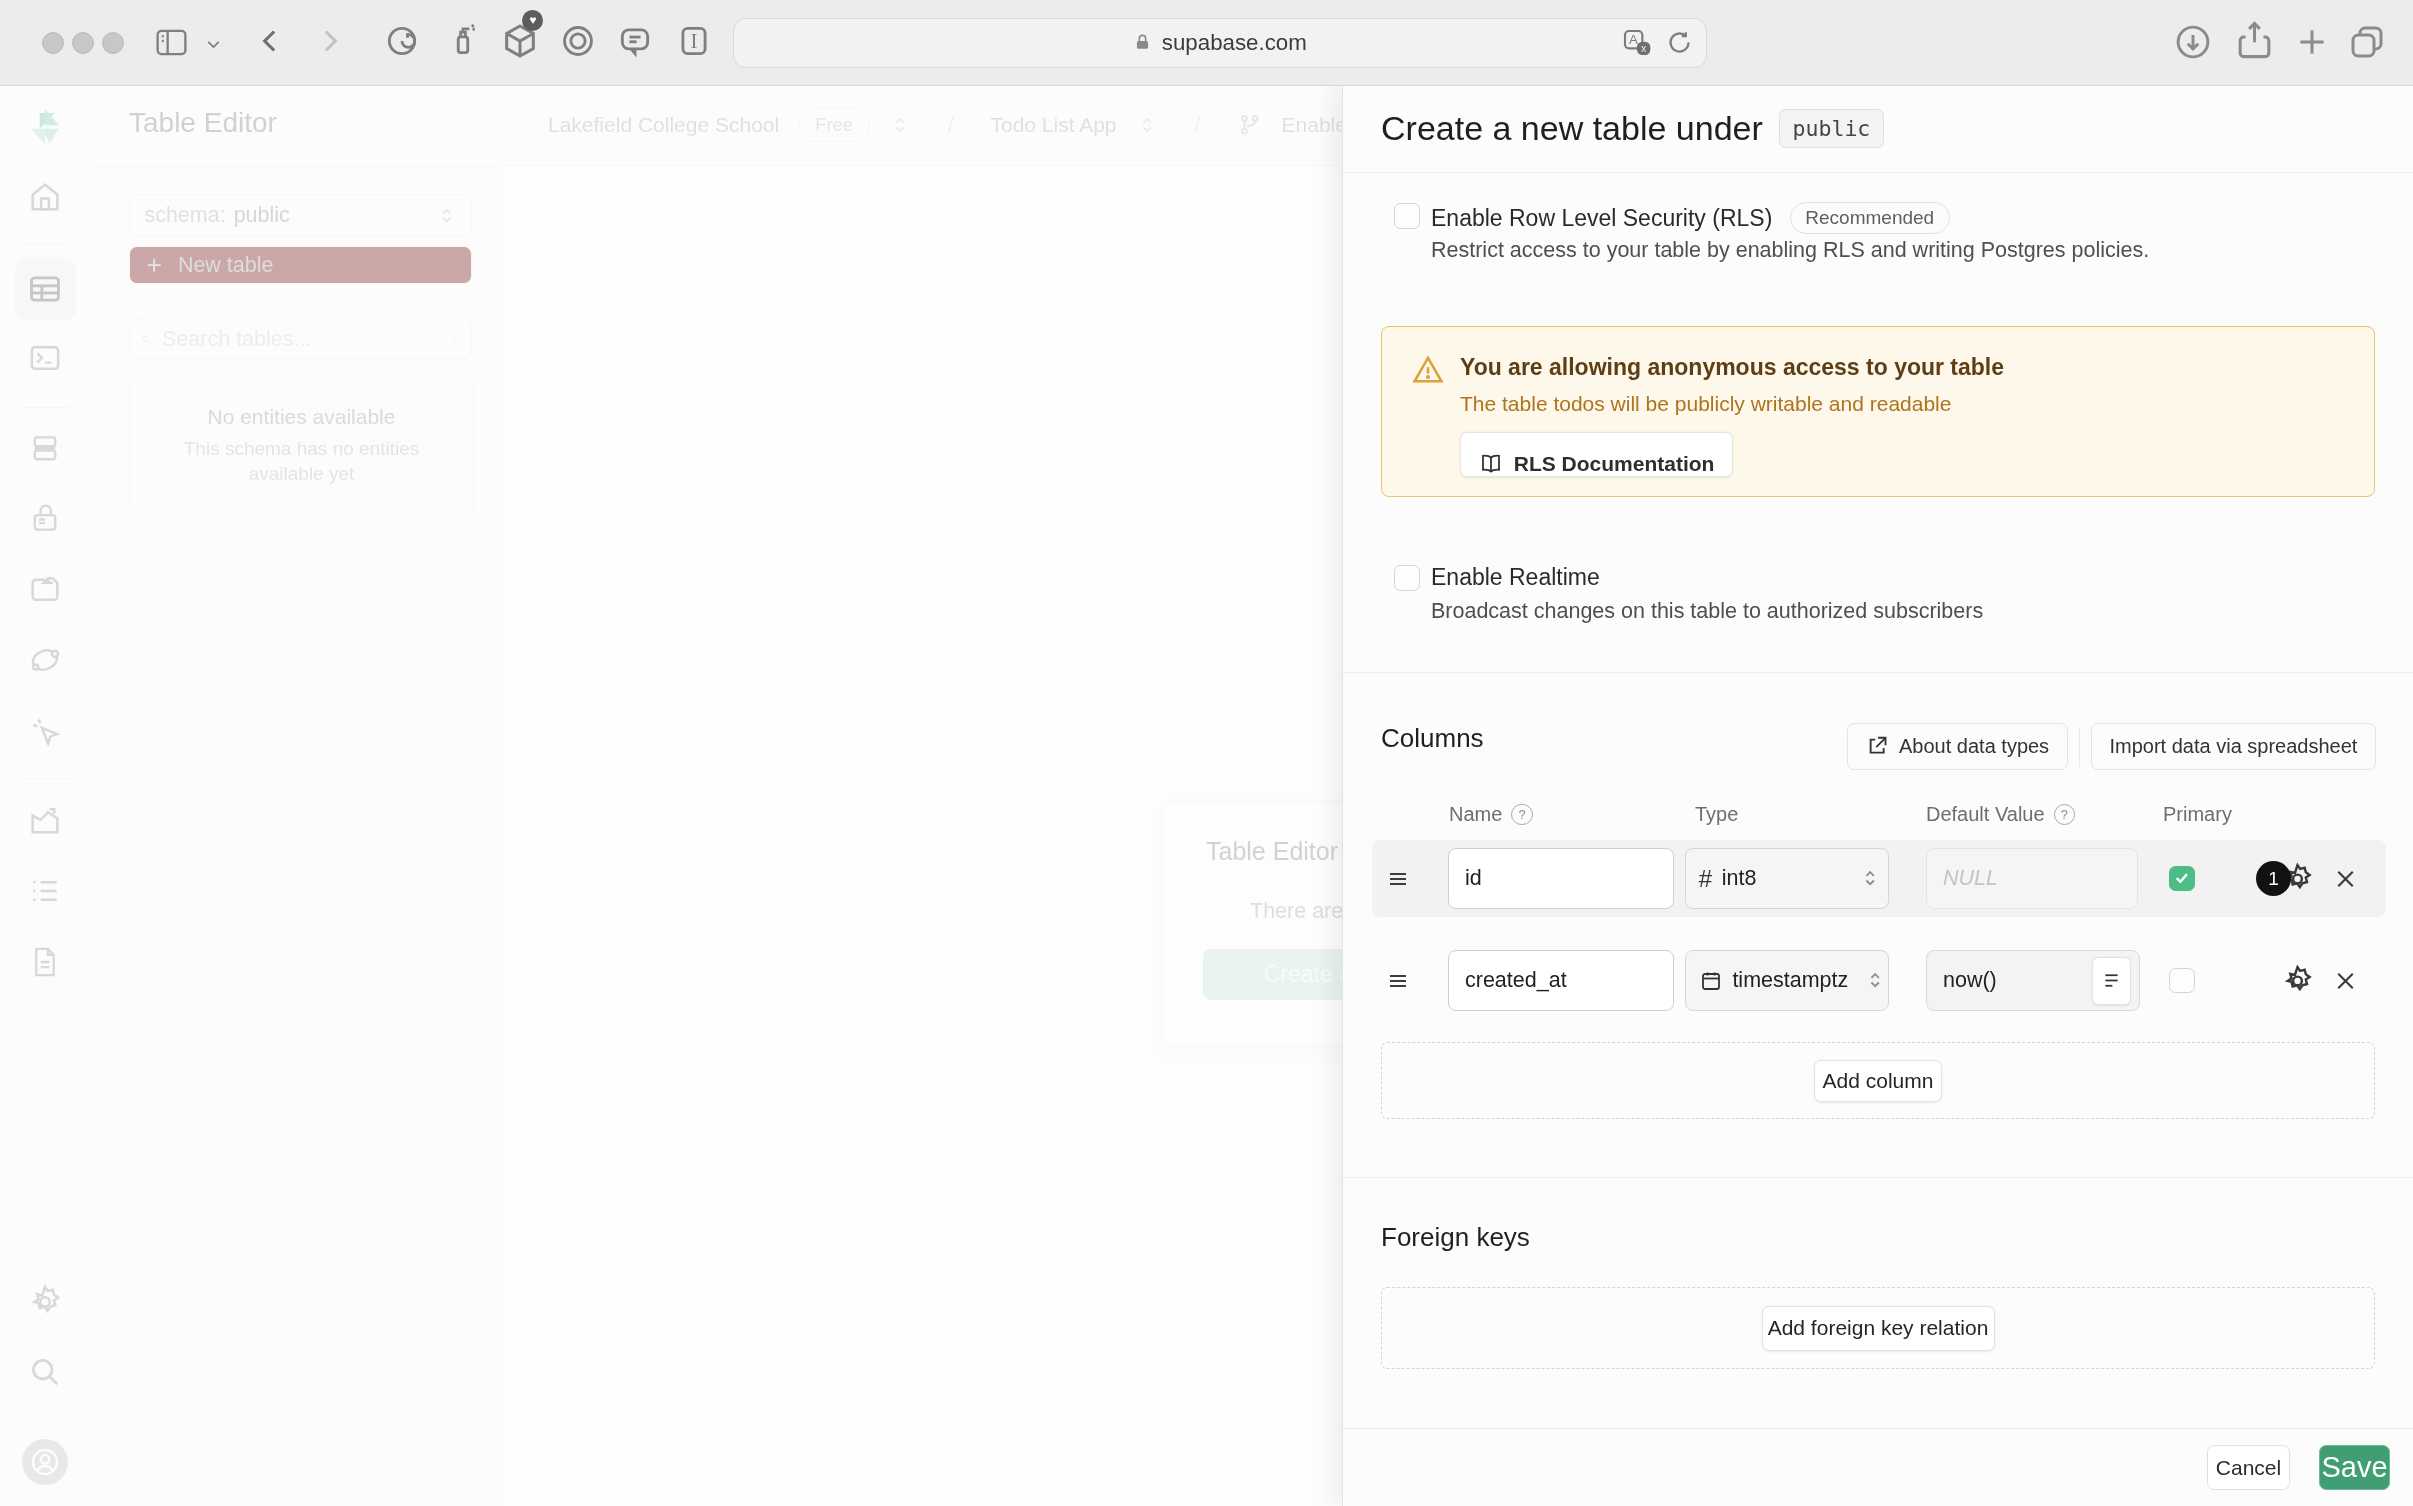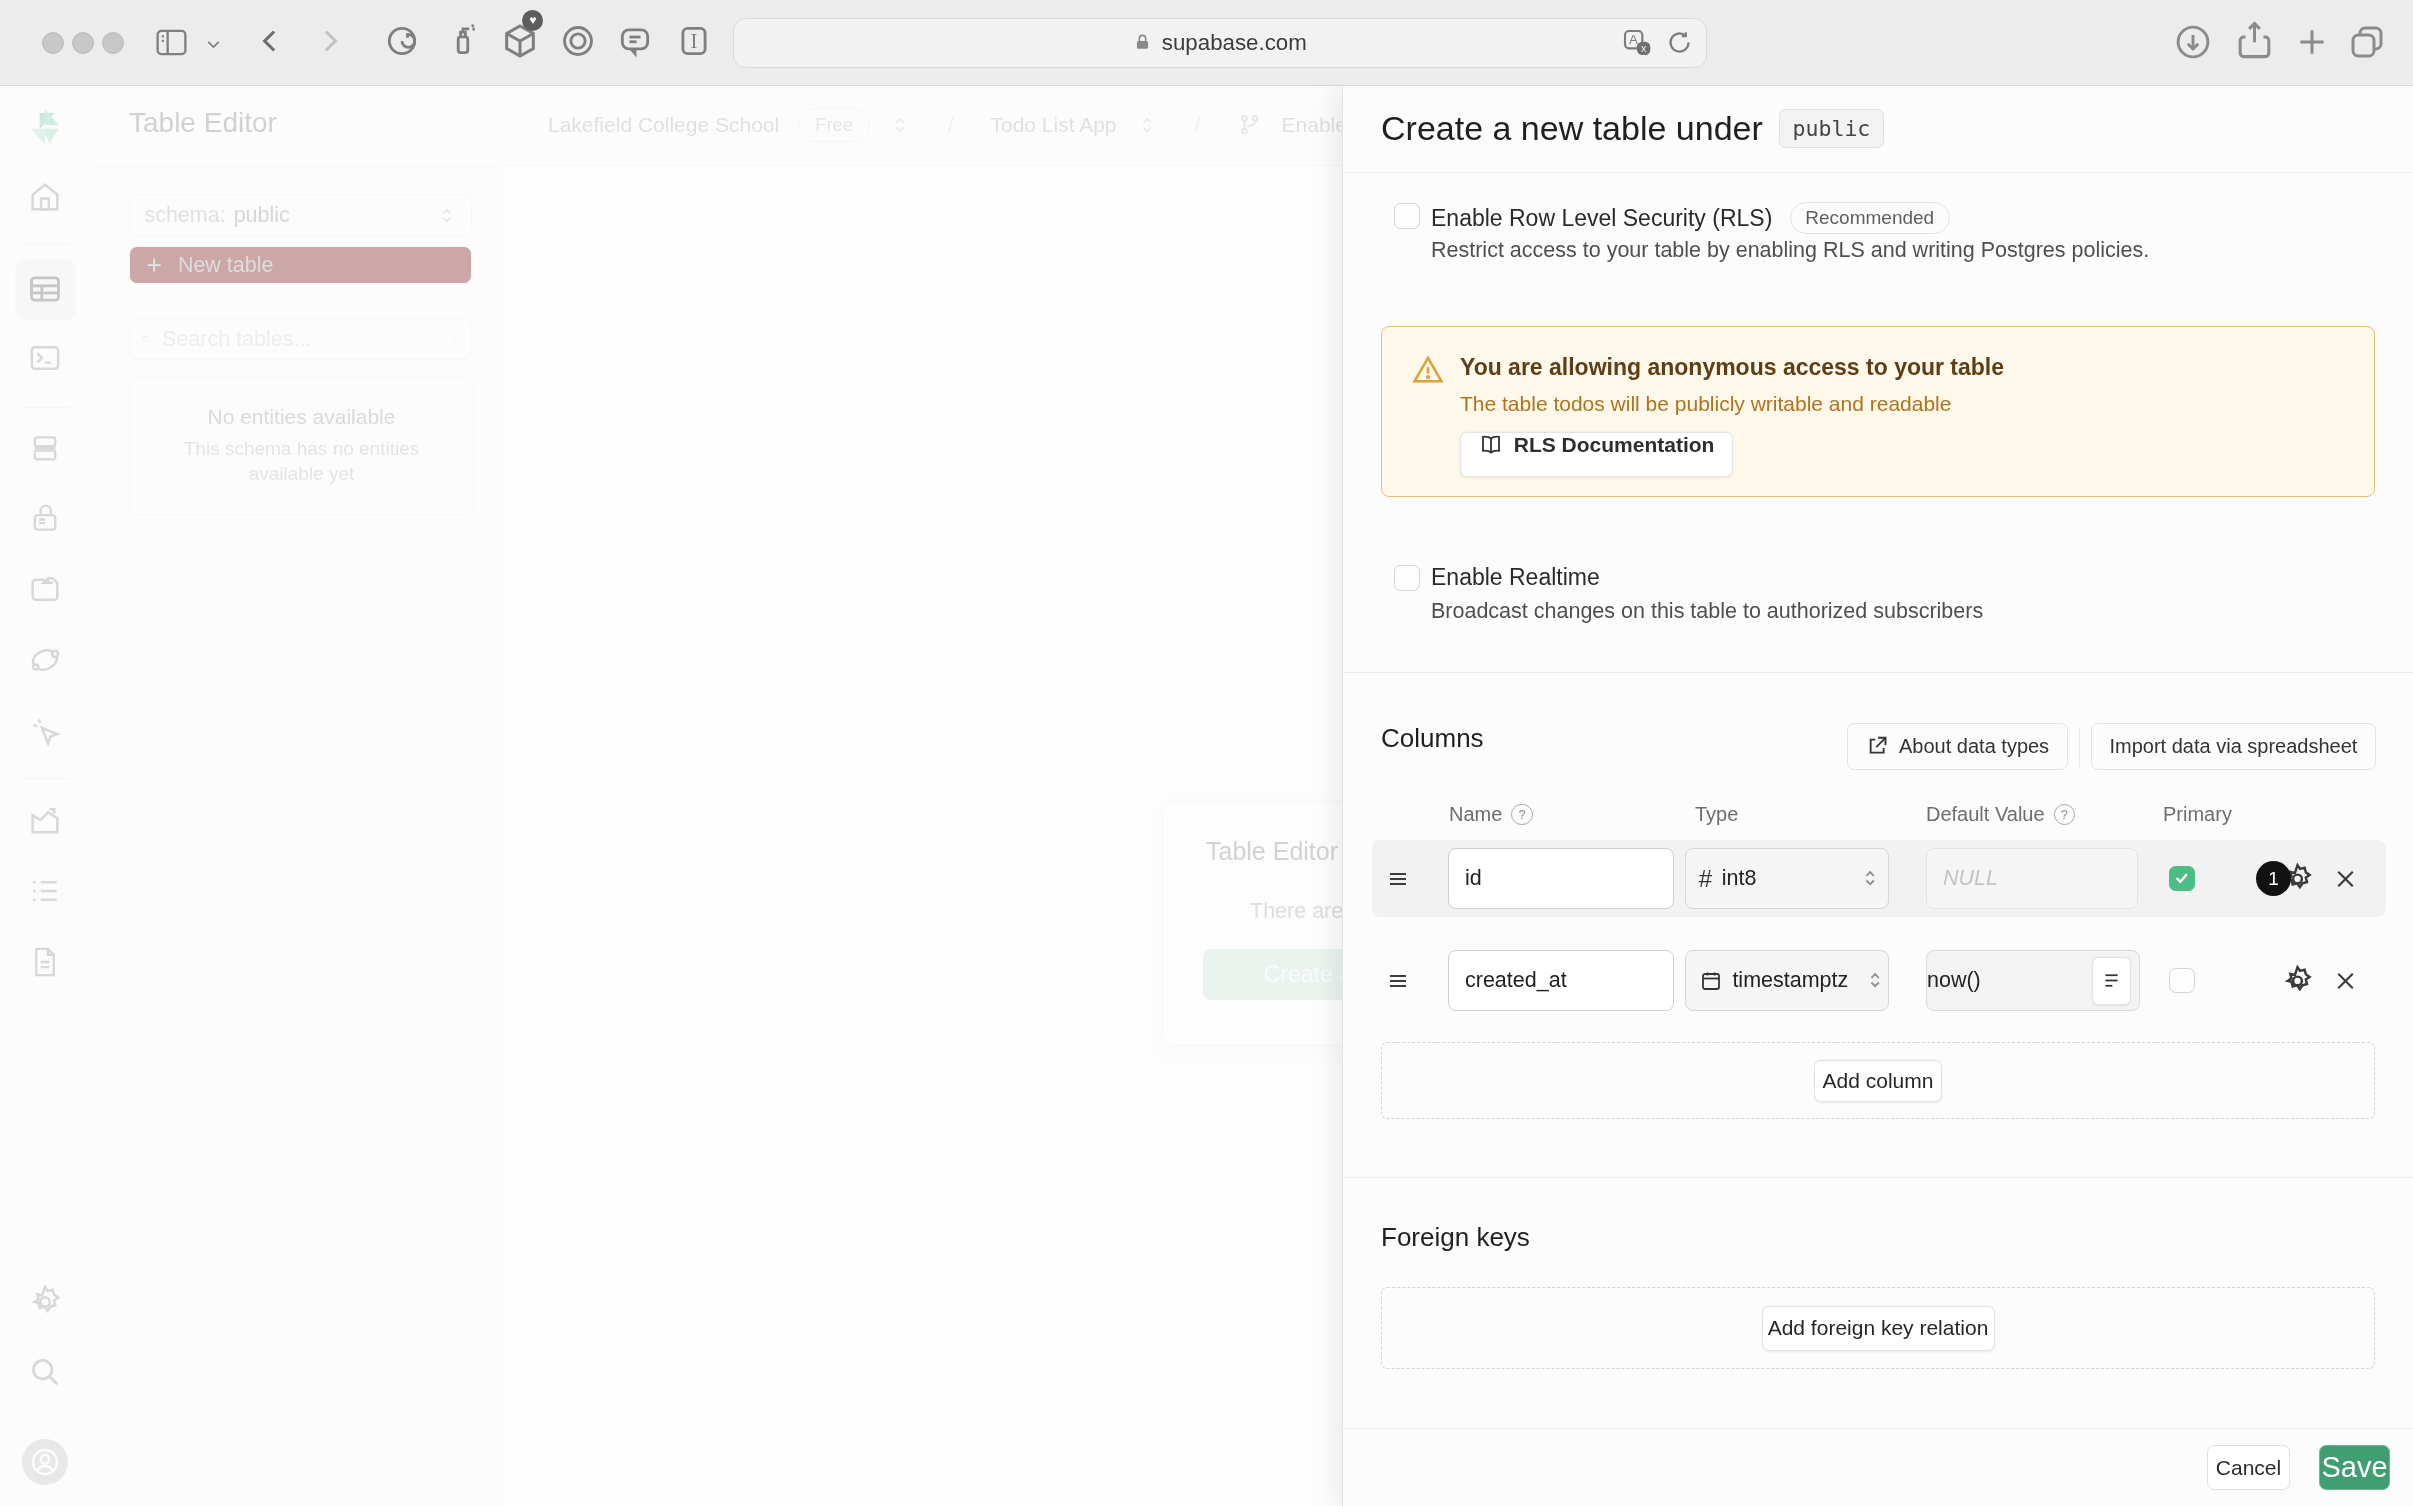--- a/index.html
+++ b/index.html
@@ -59,41 +59,41 @@
   .chk{width:25.5px;height:25.5px;border:1.6px solid #d4d4d4;border-radius:6.4px;background:#fdfdfd;box-sizing:border-box;}
   .chk.on{background:#4bbd85;border-color:#4bbd85;display:flex;align-items:center;justify-content:center;}
 
   .sec-label{font-size:23px;color:#2a2a2a;}
   .sec-desc{font-size:21.5px;color:#4f4f4f;}
   .rec-pill{border:0.8px solid #e2e2e2;border-radius:797px;padding:4px 14.4px;font-size:19px;color:#5f5f5f;background:#fcfcfc;}
 
   .warn{position:absolute;left:38px;top:241px;width:994px;height:171px;background:#fdf8e9;border:1.6px solid #e6c36f;border-radius:8px;box-sizing:border-box;}
   .warn .wt{position:absolute;left:78px;top:27px;font-size:23px;color:#5e3e16;font-weight:bold;}
   .warn .ws{position:absolute;left:78px;top:65px;font-size:21px;color:#b0731f;}
-  .warn-btn{position:absolute;left:78px;top:105px;height:43px;padding:0 17.6px;background:#fff;border:0.8px solid #e4e4e4;border-radius:7.2px;box-shadow:0 0.8px 2.4px rgba(0,0,0,.08);display:flex;align-items:flex-start;gap:11.2px;font-size:21px;color:#2e2e2e;font-weight:bold;}
+  .warn-btn{position:absolute;left:78px;top:105px;height:43px;padding:0 17.6px;background:#fff;border:0.8px solid #e4e4e4;border-radius:7.2px;box-shadow:0 0.8px 2.4px rgba(0,0,0,.08);display:flex;align-items:flex-end;gap:11.2px;font-size:21px;color:#2e2e2e;font-weight:bold;}
 
   .divh{position:absolute;left:0;width:100%;border-top:0.8px solid #ededed;}
 
   .h2{position:absolute;left:38px;font-size:26px;color:#1f1f1f;}
   .link-btns{position:absolute;top:638px;right:38px;display:flex;align-items:center;gap:0;}
   .obtn{height:45px;padding:0 17.6px;border:0.8px solid #e3e3e3;border-radius:7.2px;background:#fcfcfc;display:flex;align-items:center;gap:11.2px;font-size:20px;color:#333;}
   .vsep{width:0.8px;height:40px;background:#e8e8e8;margin:0 11.2px;}
 
   .colhead{position:absolute;top:718px;font-size:20px;color:#6e6e6e;display:flex;align-items:center;gap:9px;}
   .help{width:21.5px;height:21.5px;border:1.6px solid #a8a8a8;border-radius:50%;color:#8a8a8a;font-size:12.8px;display:flex;align-items:center;justify-content:center;box-sizing:border-box;}
 
   .crow{position:absolute;left:29px;width:1014px;height:77px;}
   .crow.hl{background:#f2f2f2;border-radius:8px;}
   .drag{position:absolute;left:14.4px;top:50%;transform:translateY(-50%);color:#3d3d3d;}
   .inp{position:absolute;top:8px;height:61px;border:0.8px solid #cfcfcf;border-radius:8px;background:#fff;box-sizing:border-box;font-size:21.5px;color:#222;padding:0 16px;font-family:"Liberation Sans",sans-serif;outline:none;}
   .inp:disabled{background:#f5f5f5;border-color:#e4e4e4;color:#bdbdbd;}
   .inp::placeholder{color:#c4c4c4;}
   .sel{position:absolute;top:8px;height:61px;border:0.8px solid #d6d6d6;border-radius:8px;background:#f5f5f5;box-sizing:border-box;display:flex;align-items:center;padding:0 6.4px 0 12.8px;font-size:21.5px;color:#222;gap:9.6px;}
   .sel .grow{flex:1;}
-  .defwrap{position:absolute;top:8px;height:61px;border:0.8px solid #d9d9d9;border-radius:8px;background:#f3f3f3;box-sizing:border-box;display:flex;align-items:center;padding:0 8px 0 0;font-size:21.5px;color:#222;}
+  .defwrap{position:absolute;top:8px;height:61px;border:0.8px solid #d9d9d9;border-radius:8px;background:#f3f3f3;box-sizing:border-box;display:flex;align-items:center;padding:0 8px 0 16px;font-size:21.5px;color:#222;}
   .mini-list-btn{margin-left:auto;width:37px;height:46px;background:#fff;border:0.8px solid #e2e2e2;border-radius:6.4px;box-shadow:0 0.8px 1.6px rgba(0,0,0,.08);display:flex;align-items:center;justify-content:center;color:#333;}
   .nbadge{position:absolute;width:35px;height:35px;border-radius:50%;background:#121212;color:#fff;font-size:19px;display:flex;align-items:center;justify-content:center;z-index:2;}
   .rowic{position:absolute;top:50%;transform:translateY(-50%);color:#3a3a3a;}
 
   .dash{position:absolute;left:38px;width:994px;border:1.6px dashed #d4d4d4;border-radius:6.4px;display:flex;align-items:center;justify-content:center;box-sizing:border-box;}
   .wbtn{background:#fff;border:0.8px solid #e2e2e2;border-radius:7.2px;box-shadow:0 0.8px 2.4px rgba(0,0,0,.08);font-size:21px;color:#262626;display:flex;align-items:center;justify-content:center;}
 
   .foot{position:absolute;left:0;top:1343px;width:100%;height:78px;border-top:0.8px solid #e9e9e9;background:#fcfcfc;display:flex;align-items:center;justify-content:flex-end;gap:29px;padding-right:24px;box-sizing:border-box;}
   .cancel{width:81px;height:43px;background:#fff;border:0.8px solid #e0e0e0;border-radius:7.2px;font-size:21px;color:#2c2c2c;display:flex;align-items:center;justify-content:center;}
   .save{width:69px;height:43px;background:#419e72;border:0.8px solid #6cbd95;border-radius:7.2px;font-size:29px;color:#fff;display:flex;align-items:center;justify-content:center;}

